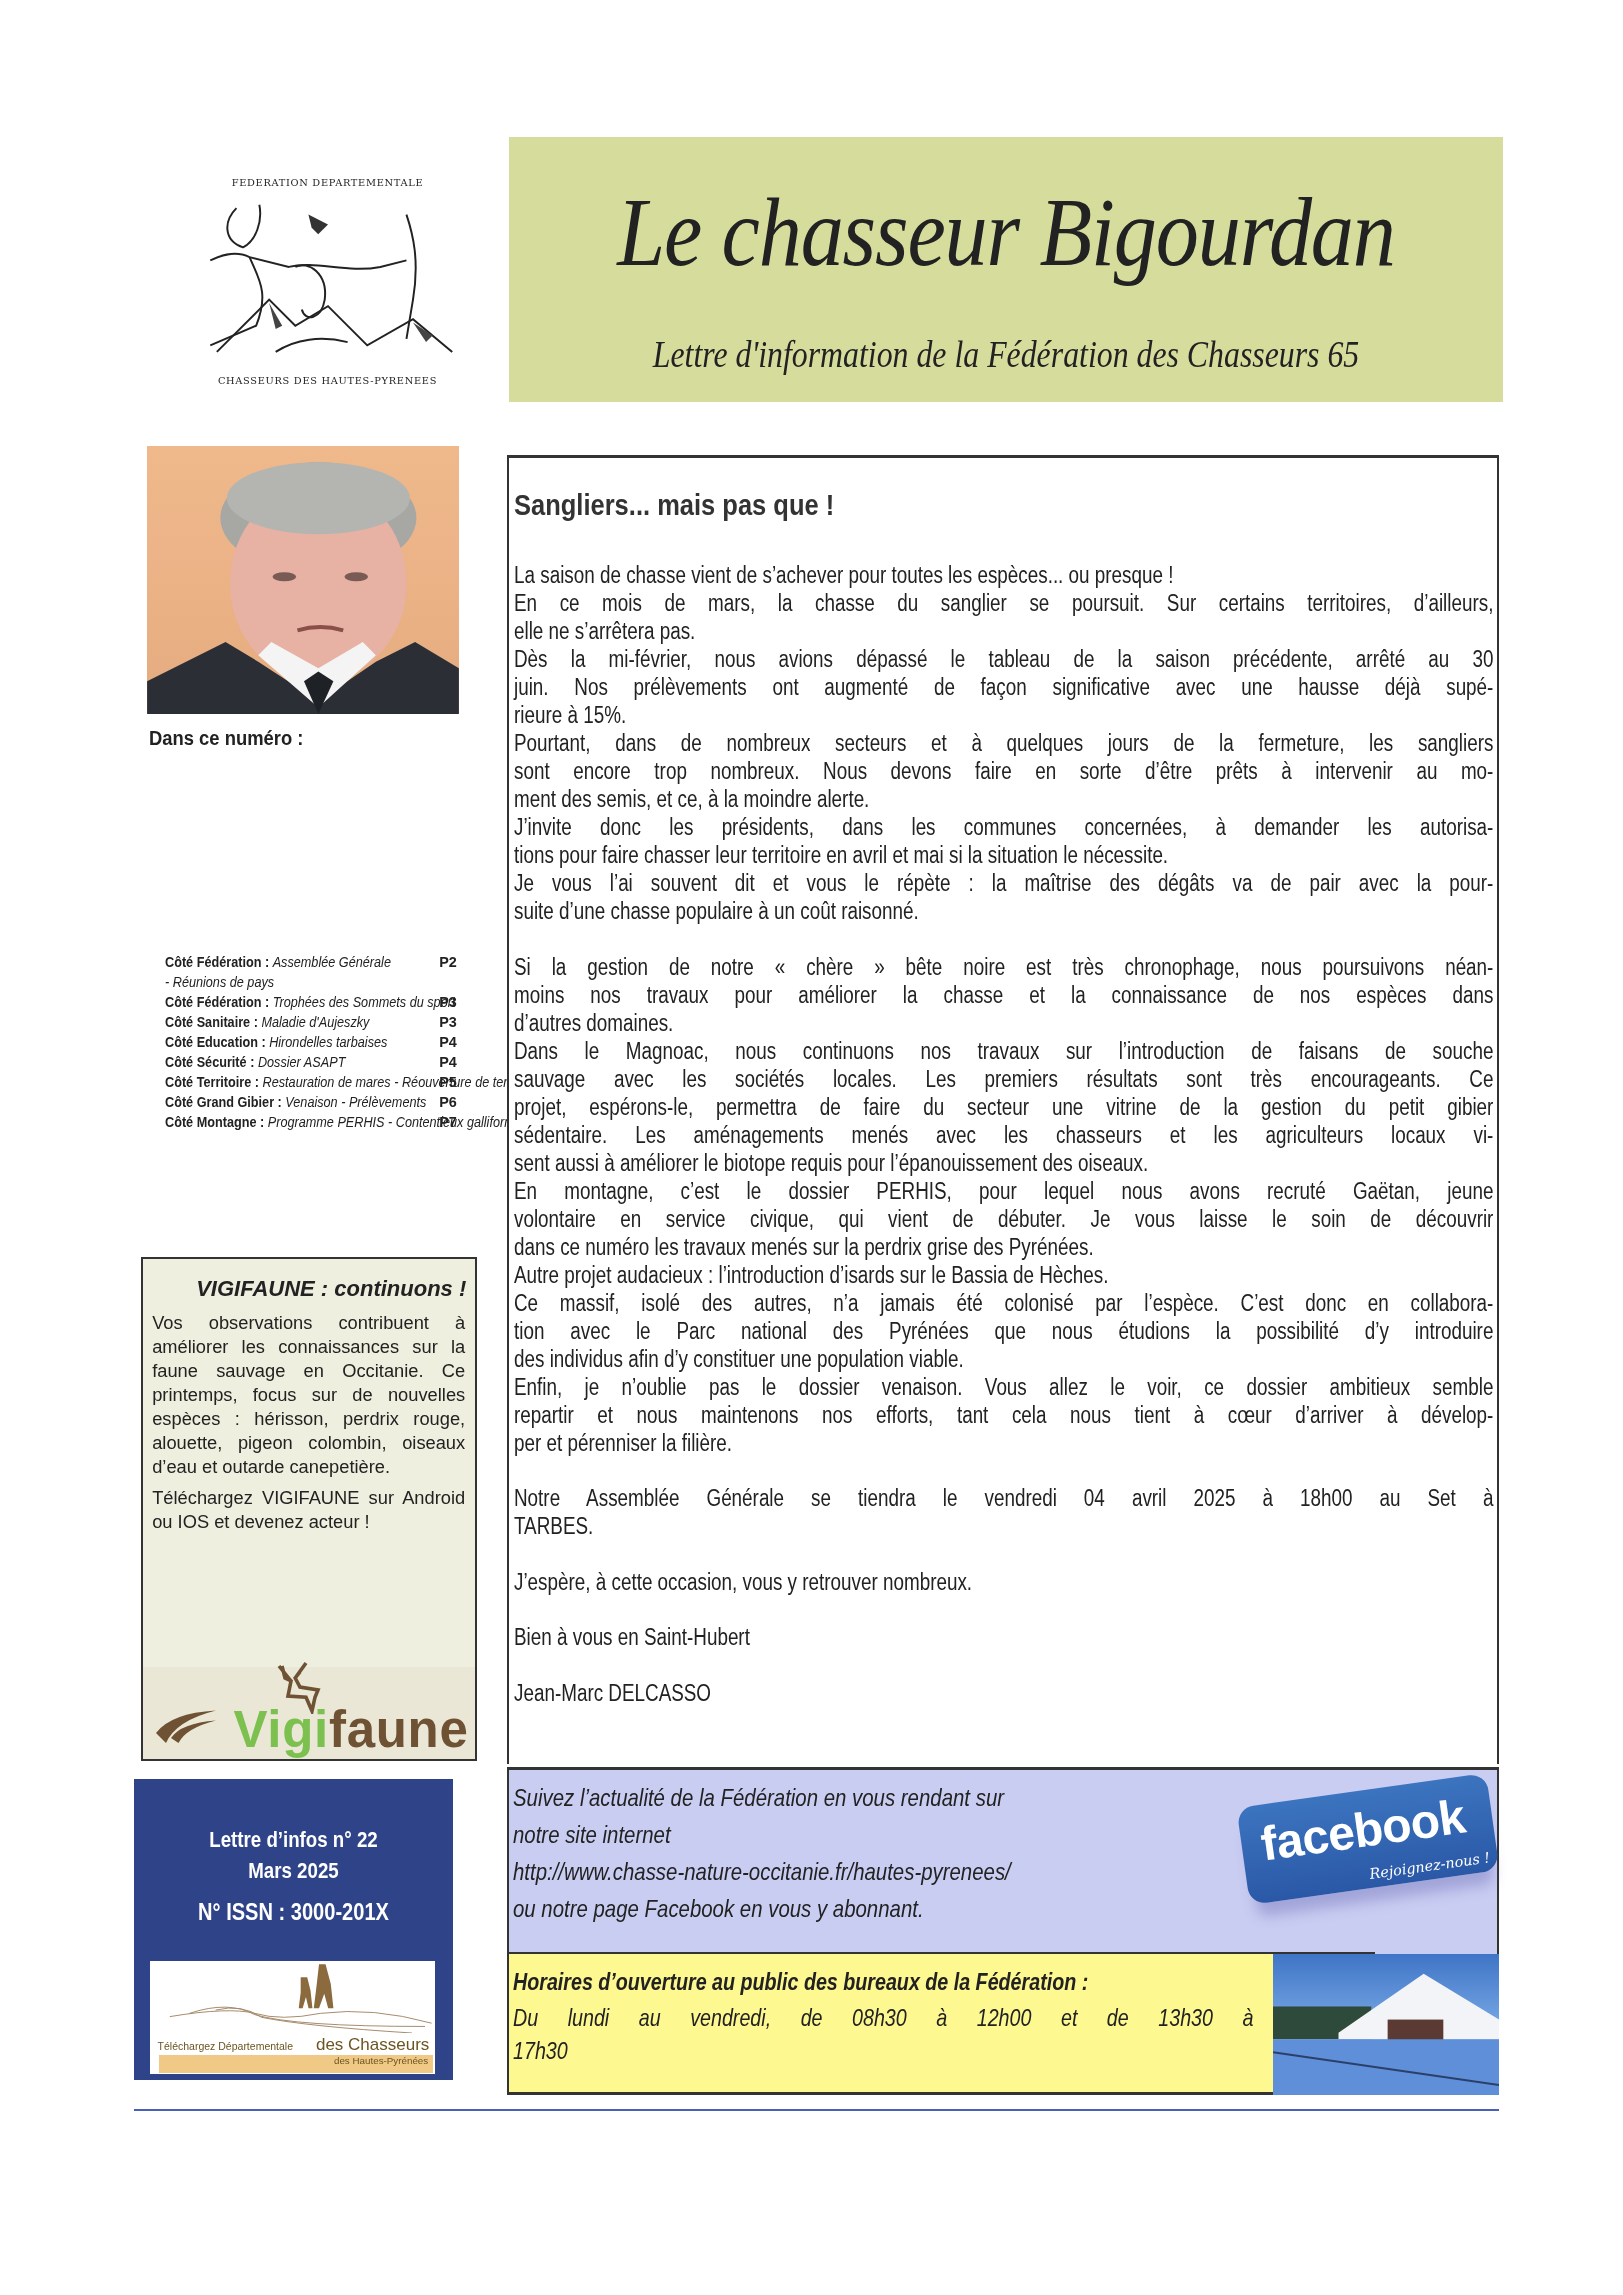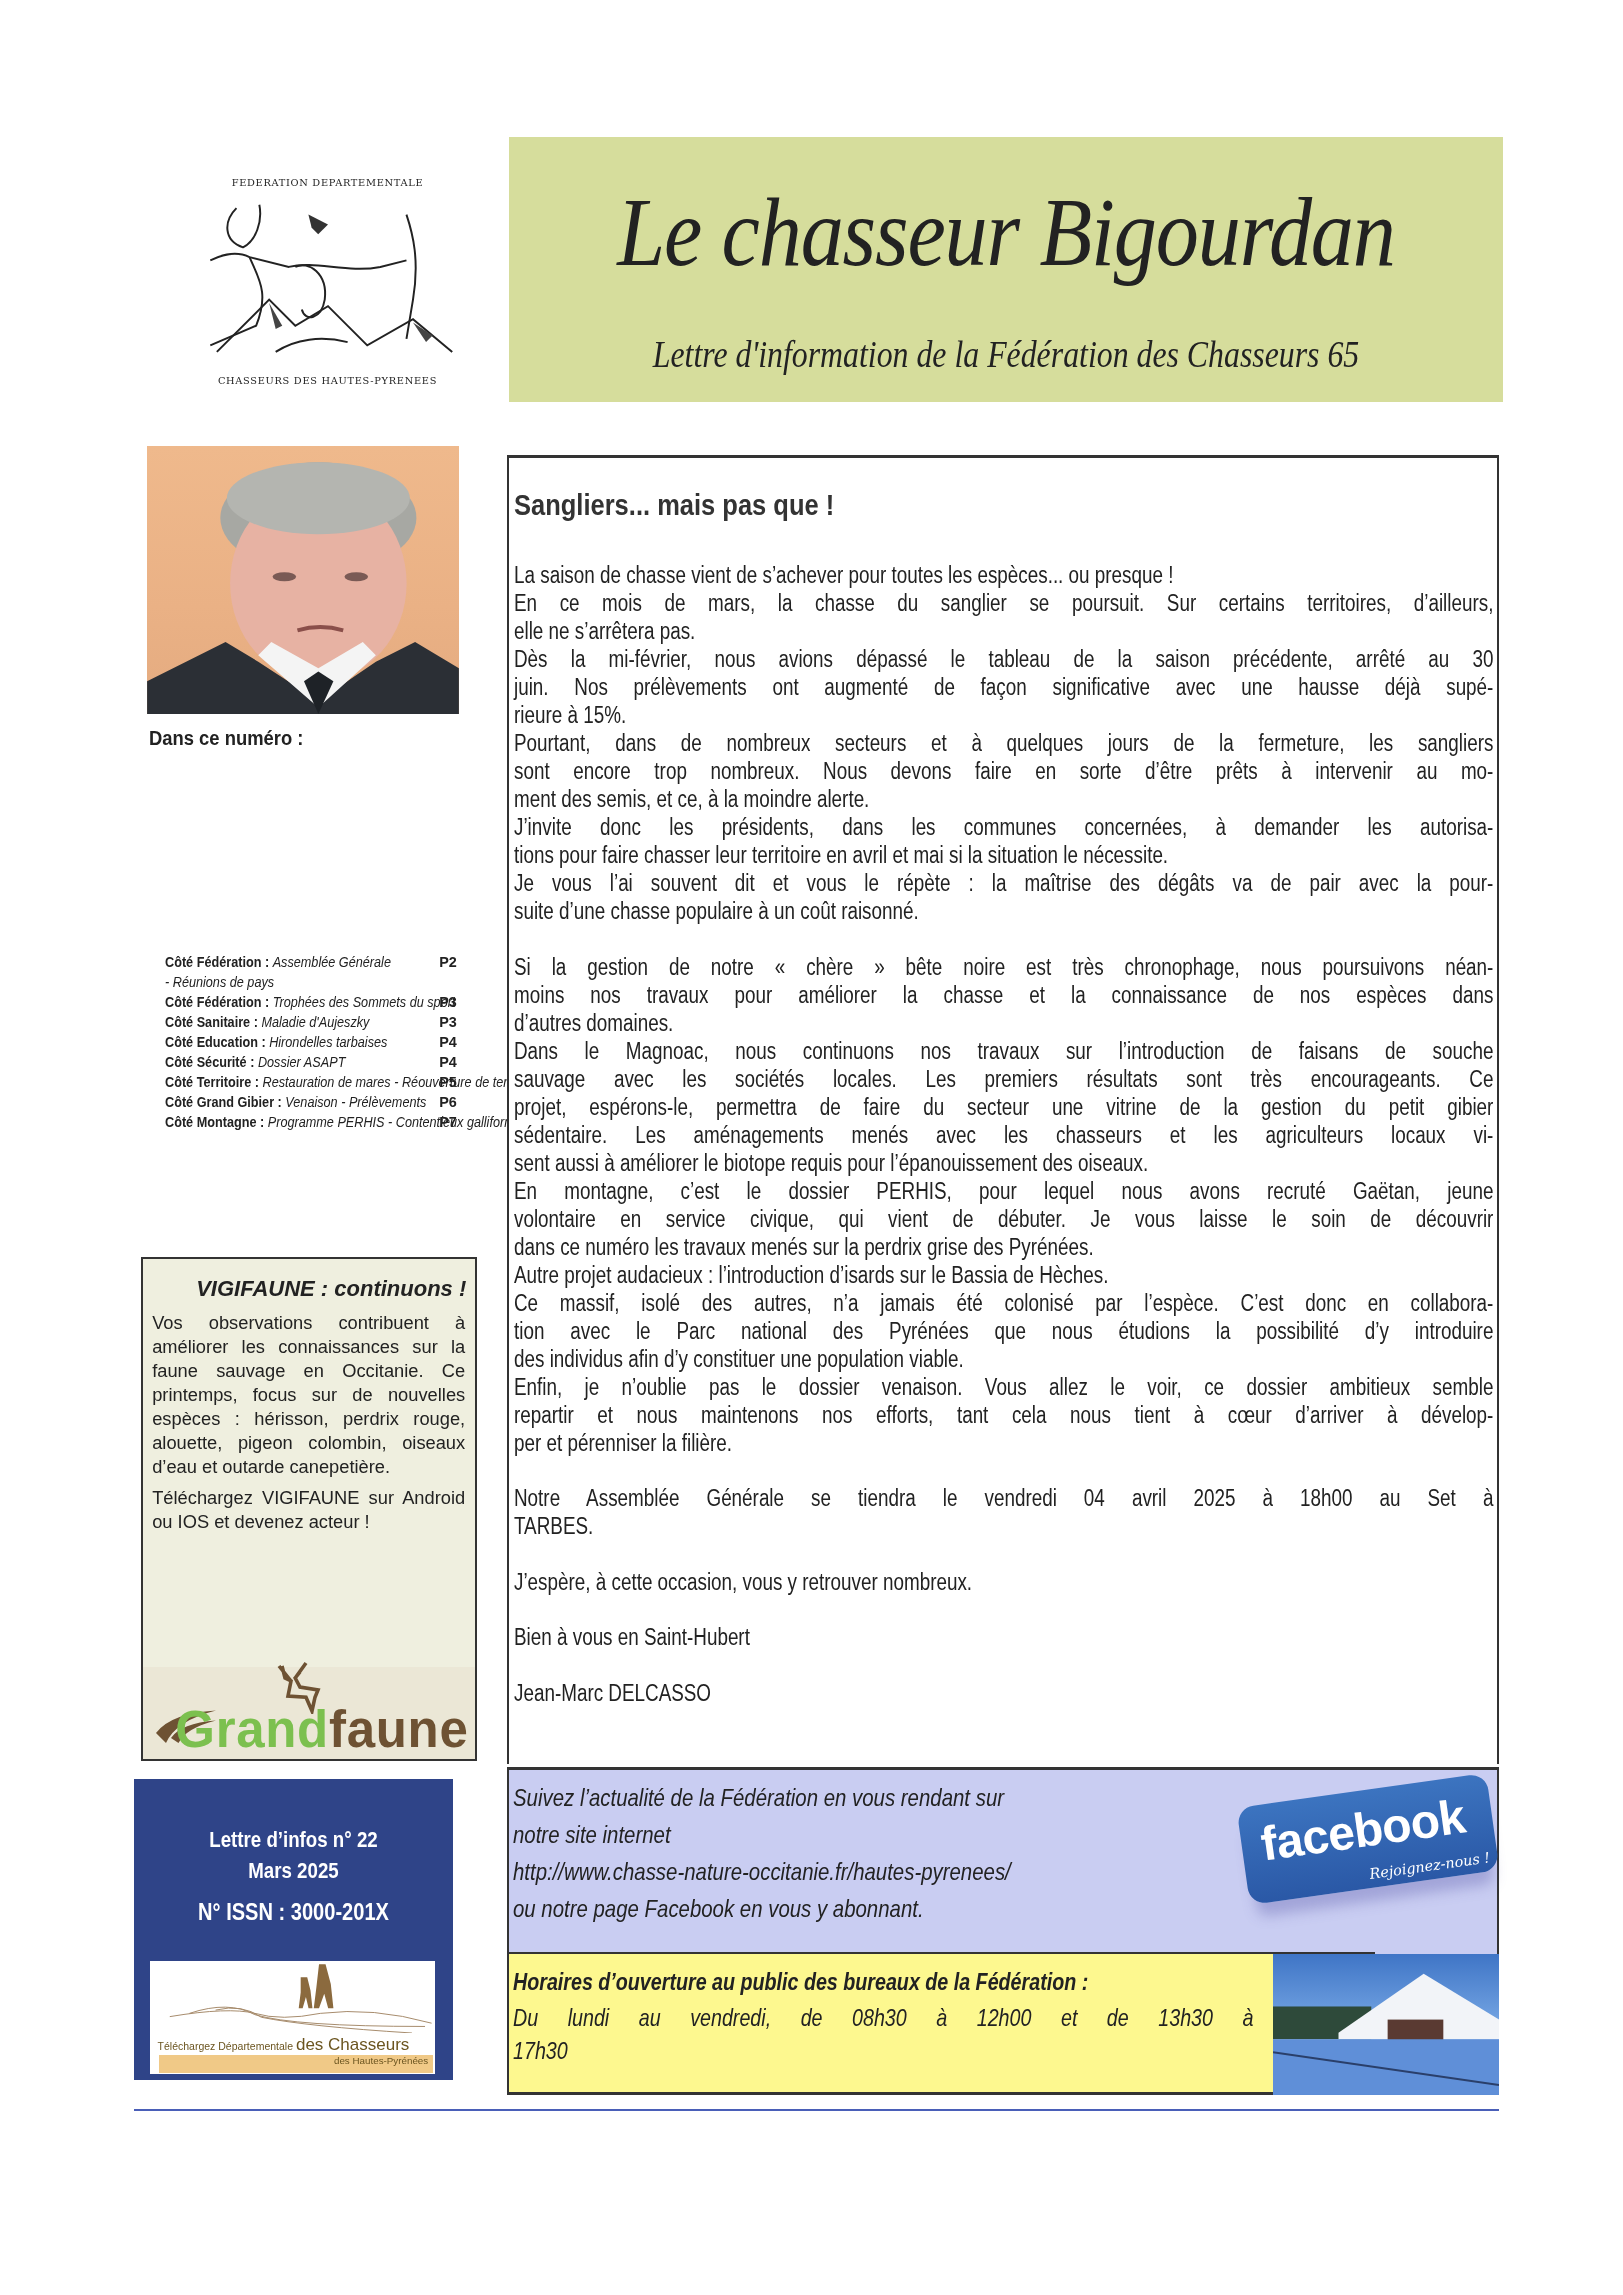--- a/index.html
+++ b/index.html
@@ -41,21 +41,21 @@
   #vigi .vlogo .brown { color: #6e5233; }
 
   
   #issue { left: 134px; top: 1779px; width: 319px; height: 301px; background: #2f4488; }
   #issue .l1, #issue .l2, #issue .l3 { position: absolute; left: 0; width: 100%; text-align: center; color: #fff; font-weight: bold; font-family: "Liberation Sans", sans-serif; transform: scaleX(0.85); }
   #issue .l1 { top: 48px; font-size: 22px; }
   #issue .l2 { top: 79px; font-size: 22px; }
   #issue .l3 { top: 120px; font-size: 23.6px; }
   #issue .fdc { position: absolute; left: 15.7px; top: 182px; width: 285px; height: 113px; background: #fff; }
   #issue .fdc .t1 { position: absolute; left: 7.9px; top: 74px; font-size: 10.5px; color: #6b5520; white-space: nowrap; }
-  #issue .fdc .t1 b { font-weight: normal; font-size: 17px; }
+  #issue .fdc .t1 b { font-weight: normal; font-size: 17px; margin-left: 20px; }
   #issue .fdc .bar { position: absolute; left: 9.2px; top: 94px; width: 274px; height: 18.3px; background: #f0c987; }
   #issue .fdc .t2 { position: absolute; right: 6.5px; top: 94px; font-size: 9.8px; color: #6b5520; }
 
   
   #main { left: 507px; top: 455px; width: 992px; height: 1309px; border: 2.6px solid #333; border-top-width: 3.9px; border-bottom: none; background: #fff; }
   #main .headline { position: absolute; left: 5.2px; top: 30px; font-size: 30px; font-weight: bold; color: #333; transform: scaleX(0.85); transform-origin: left; }
   #main .body { position: absolute; left: 5.2px; top: 103px; width: 979px; font-size: 23px; line-height: 28px; color: #222; }
   #main .body .ln { white-space: nowrap; transform-origin: left; transform: scaleX(0.82); width: 122%; display: block; }
   #main .body .ln.j { text-align: justify; text-align-last: justify; }
   #main .body .gap { height: 27.5px; }
@@ -165,21 +165,21 @@
     <p>Téléchargez VIGIFAUNE sur Android ou IOS et devenez acteur !</p>
   </div>
   <div class="vlogo">
     <svg viewBox="0 0 120 100" width="72" height="60" style="position:absolute;left:115px;top:-13px">
       <path d="M40 20 L45 40 L55 45 L50 70 L80 72 L90 95 L95 72 L100 60 L70 55 L62 40 L70 30 M55 45 L35 20 M62 40 L80 15" fill="none" stroke="#6e5233" stroke-width="6"></path>
     </svg>
     <svg viewBox="0 0 130 80" width="65" height="46" style="position:absolute;left:7.9px;bottom:7.9px">
       <path d="M10 50 Q40 10 130 5 Q50 25 30 70 Z" fill="#6e5233"></path>
       <path d="M40 60 Q60 30 130 25 Q70 40 55 70 Z" fill="#6e5233"></path>
     </svg>
-    <div class="word"><span class="green">Grand</span><span class="brown">faune</span></div>
+    <div class="word"><span class="green">Vigi</span><span class="brown">faune</span></div>
   </div>
 </div>
 
 <div class="abs" id="issue">
   <div class="l1">Lettre d’infos n° 22</div>
   <div class="l2">Mars 2025</div>
   <div class="l3">N° ISSN : 3000-201X</div>
   <div class="fdc">
     <svg viewBox="0 0 435 110" width="285" height="72" style="position:absolute;left:0;top:0">
       <g stroke="#a58a6a" stroke-width="1.5" fill="none">

